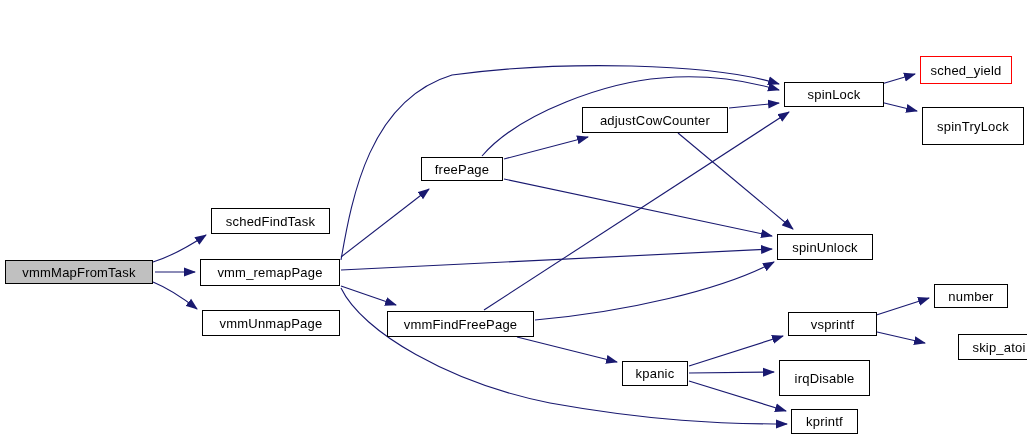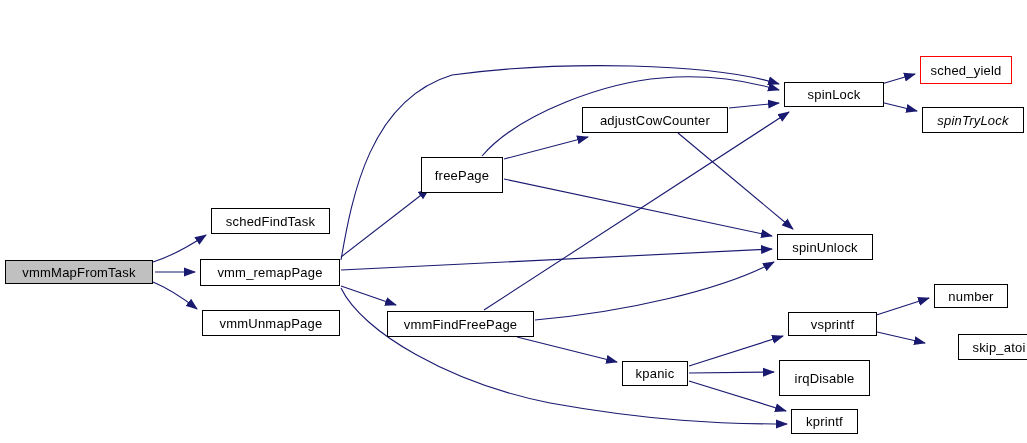--- a/index.html
+++ b/index.html
@@ -83,25 +83,25 @@
         <path class="edge" d="M 689,381 L 786,411" stroke="#191970" marker-end="url(#arrowhead)"></path>
         <path class="edge" d="M 864,319 L 929,298" stroke="#191970" marker-end="url(#arrowhead)"></path>
         <path class="edge" d="M 864,329 L 925,343" stroke="#191970" marker-end="url(#arrowhead)"></path>
       </g>
   </svg>
   <div id="node-layer">
       <div class="node root" style="left: 5px; top: 260px; width: 148px; height: 24px;">vmmMapFromTask</div>
       <div class="node" style="left: 211px; top: 208px; width: 119px; height: 26px;">schedFindTask</div>
       <div class="node" style="left: 200px; top: 259px; width: 140px; height: 27px;">vmm_remapPage</div>
       <div class="node" style="left: 202px; top: 310px; width: 138px; height: 26px;">vmmUnmapPage</div>
-      <div class="node" style="left: 421px; top: 157px; width: 82px; height: 36px;">freePage</div>
+      <div class="node" style="left: 421px; top: 157px; width: 82px; height: 24px;">freePage</div>
       <div class="node" style="left: 582px; top: 107px; width: 146px; height: 26px;">adjustCowCounter</div>
       <div class="node" style="left: 784px; top: 82px; width: 100px; height: 25px;">spinLock</div>
       <div class="node highlight" style="left: 920px; top: 56px; width: 92px; height: 28px;">sched_yield</div>
-      <div class="node" style="left: 922px; top: 107px; width: 102px; height: 26px; font-style: italic;">spinTryLock</div>
+      <div class="node" style="left: 922px; top: 107px; width: 102px; height: 38px;">spinTryLock</div>
       <div class="node" style="left: 777px; top: 234px; width: 96px; height: 26px;">spinUnlock</div>
       <div class="node" style="left: 387px; top: 311px; width: 147px; height: 26px; text-align: right;">vmmFindFreePage</div>
       <div class="node" style="left: 622px; top: 361px; width: 66px; height: 25px;">kpanic</div>
       <div class="node" style="left: 788px; top: 312px; width: 89px; height: 24px;">vsprintf</div>
       <div class="node" style="left: 934px; top: 284px; width: 74px; height: 24px;">number</div>
       <div class="node" style="left: 958px; top: 334px; width: 82px; height: 26px;">skip_atoi</div>
       <div class="node" style="left: 779px; top: 360px; width: 91px; height: 36px;">irqDisable</div>
       <div class="node" style="left: 791px; top: 409px; width: 67px; height: 25px;">kprintf</div>
     </div>
 </div>

